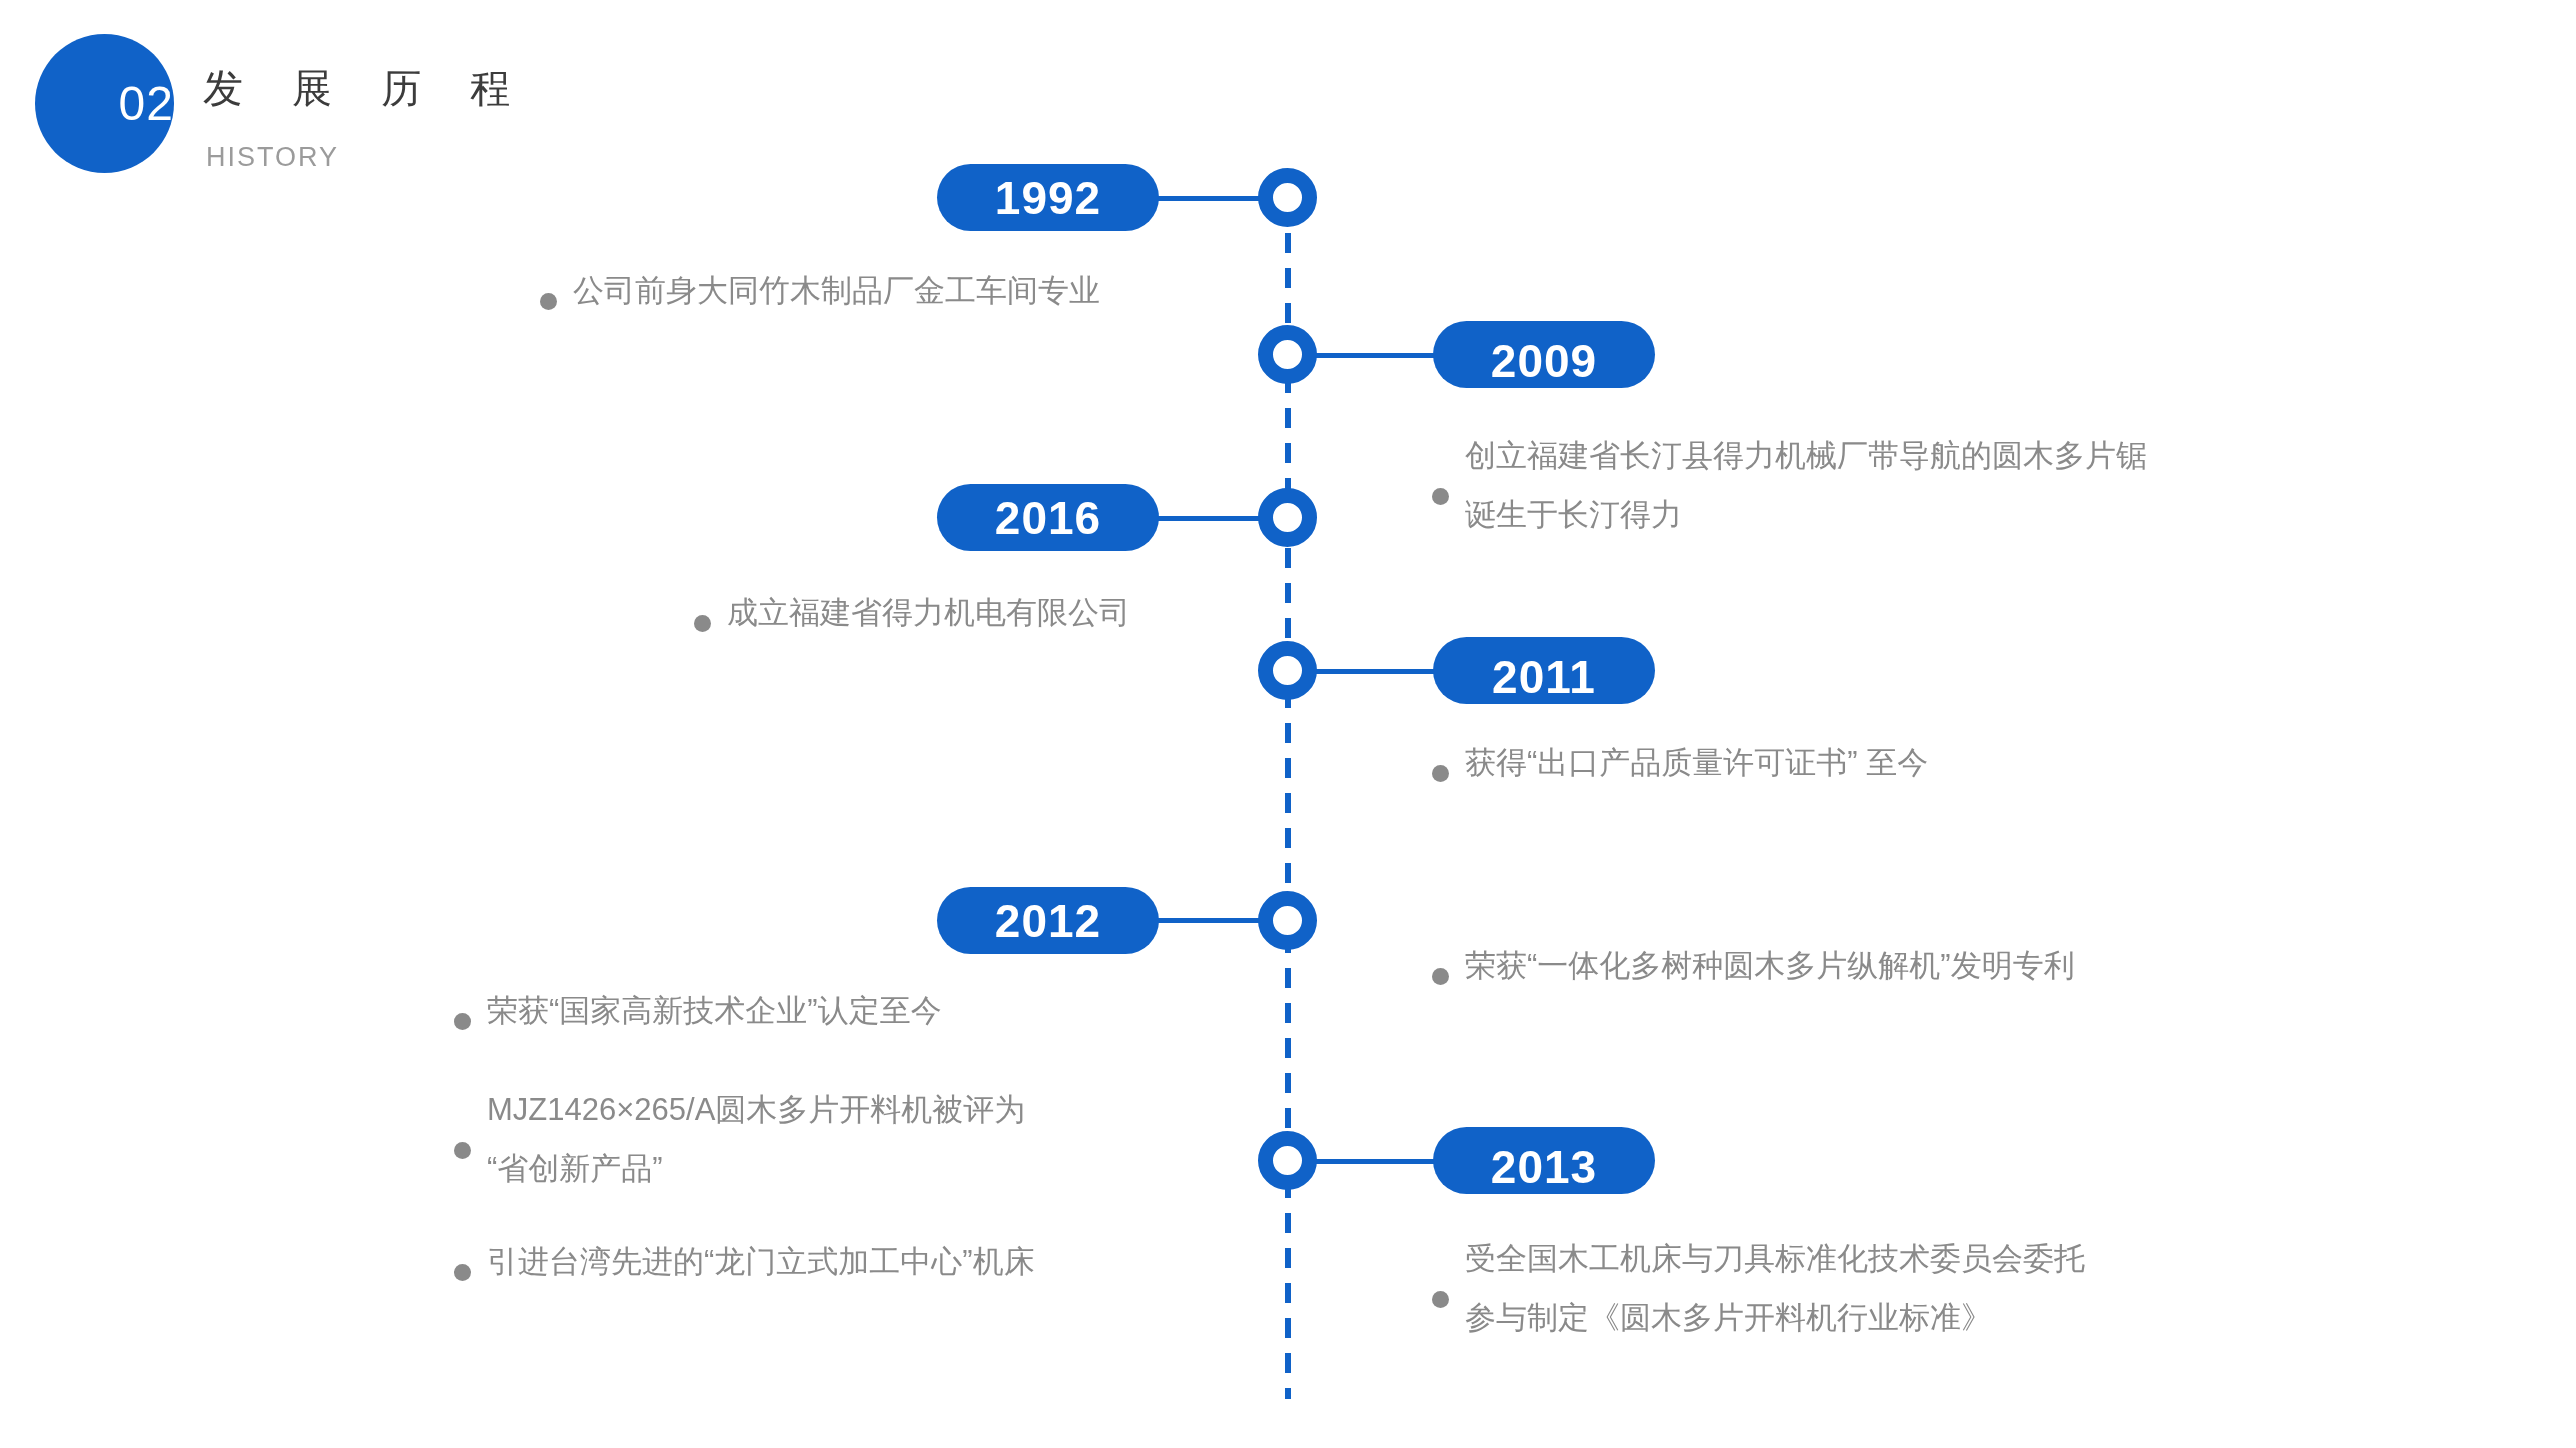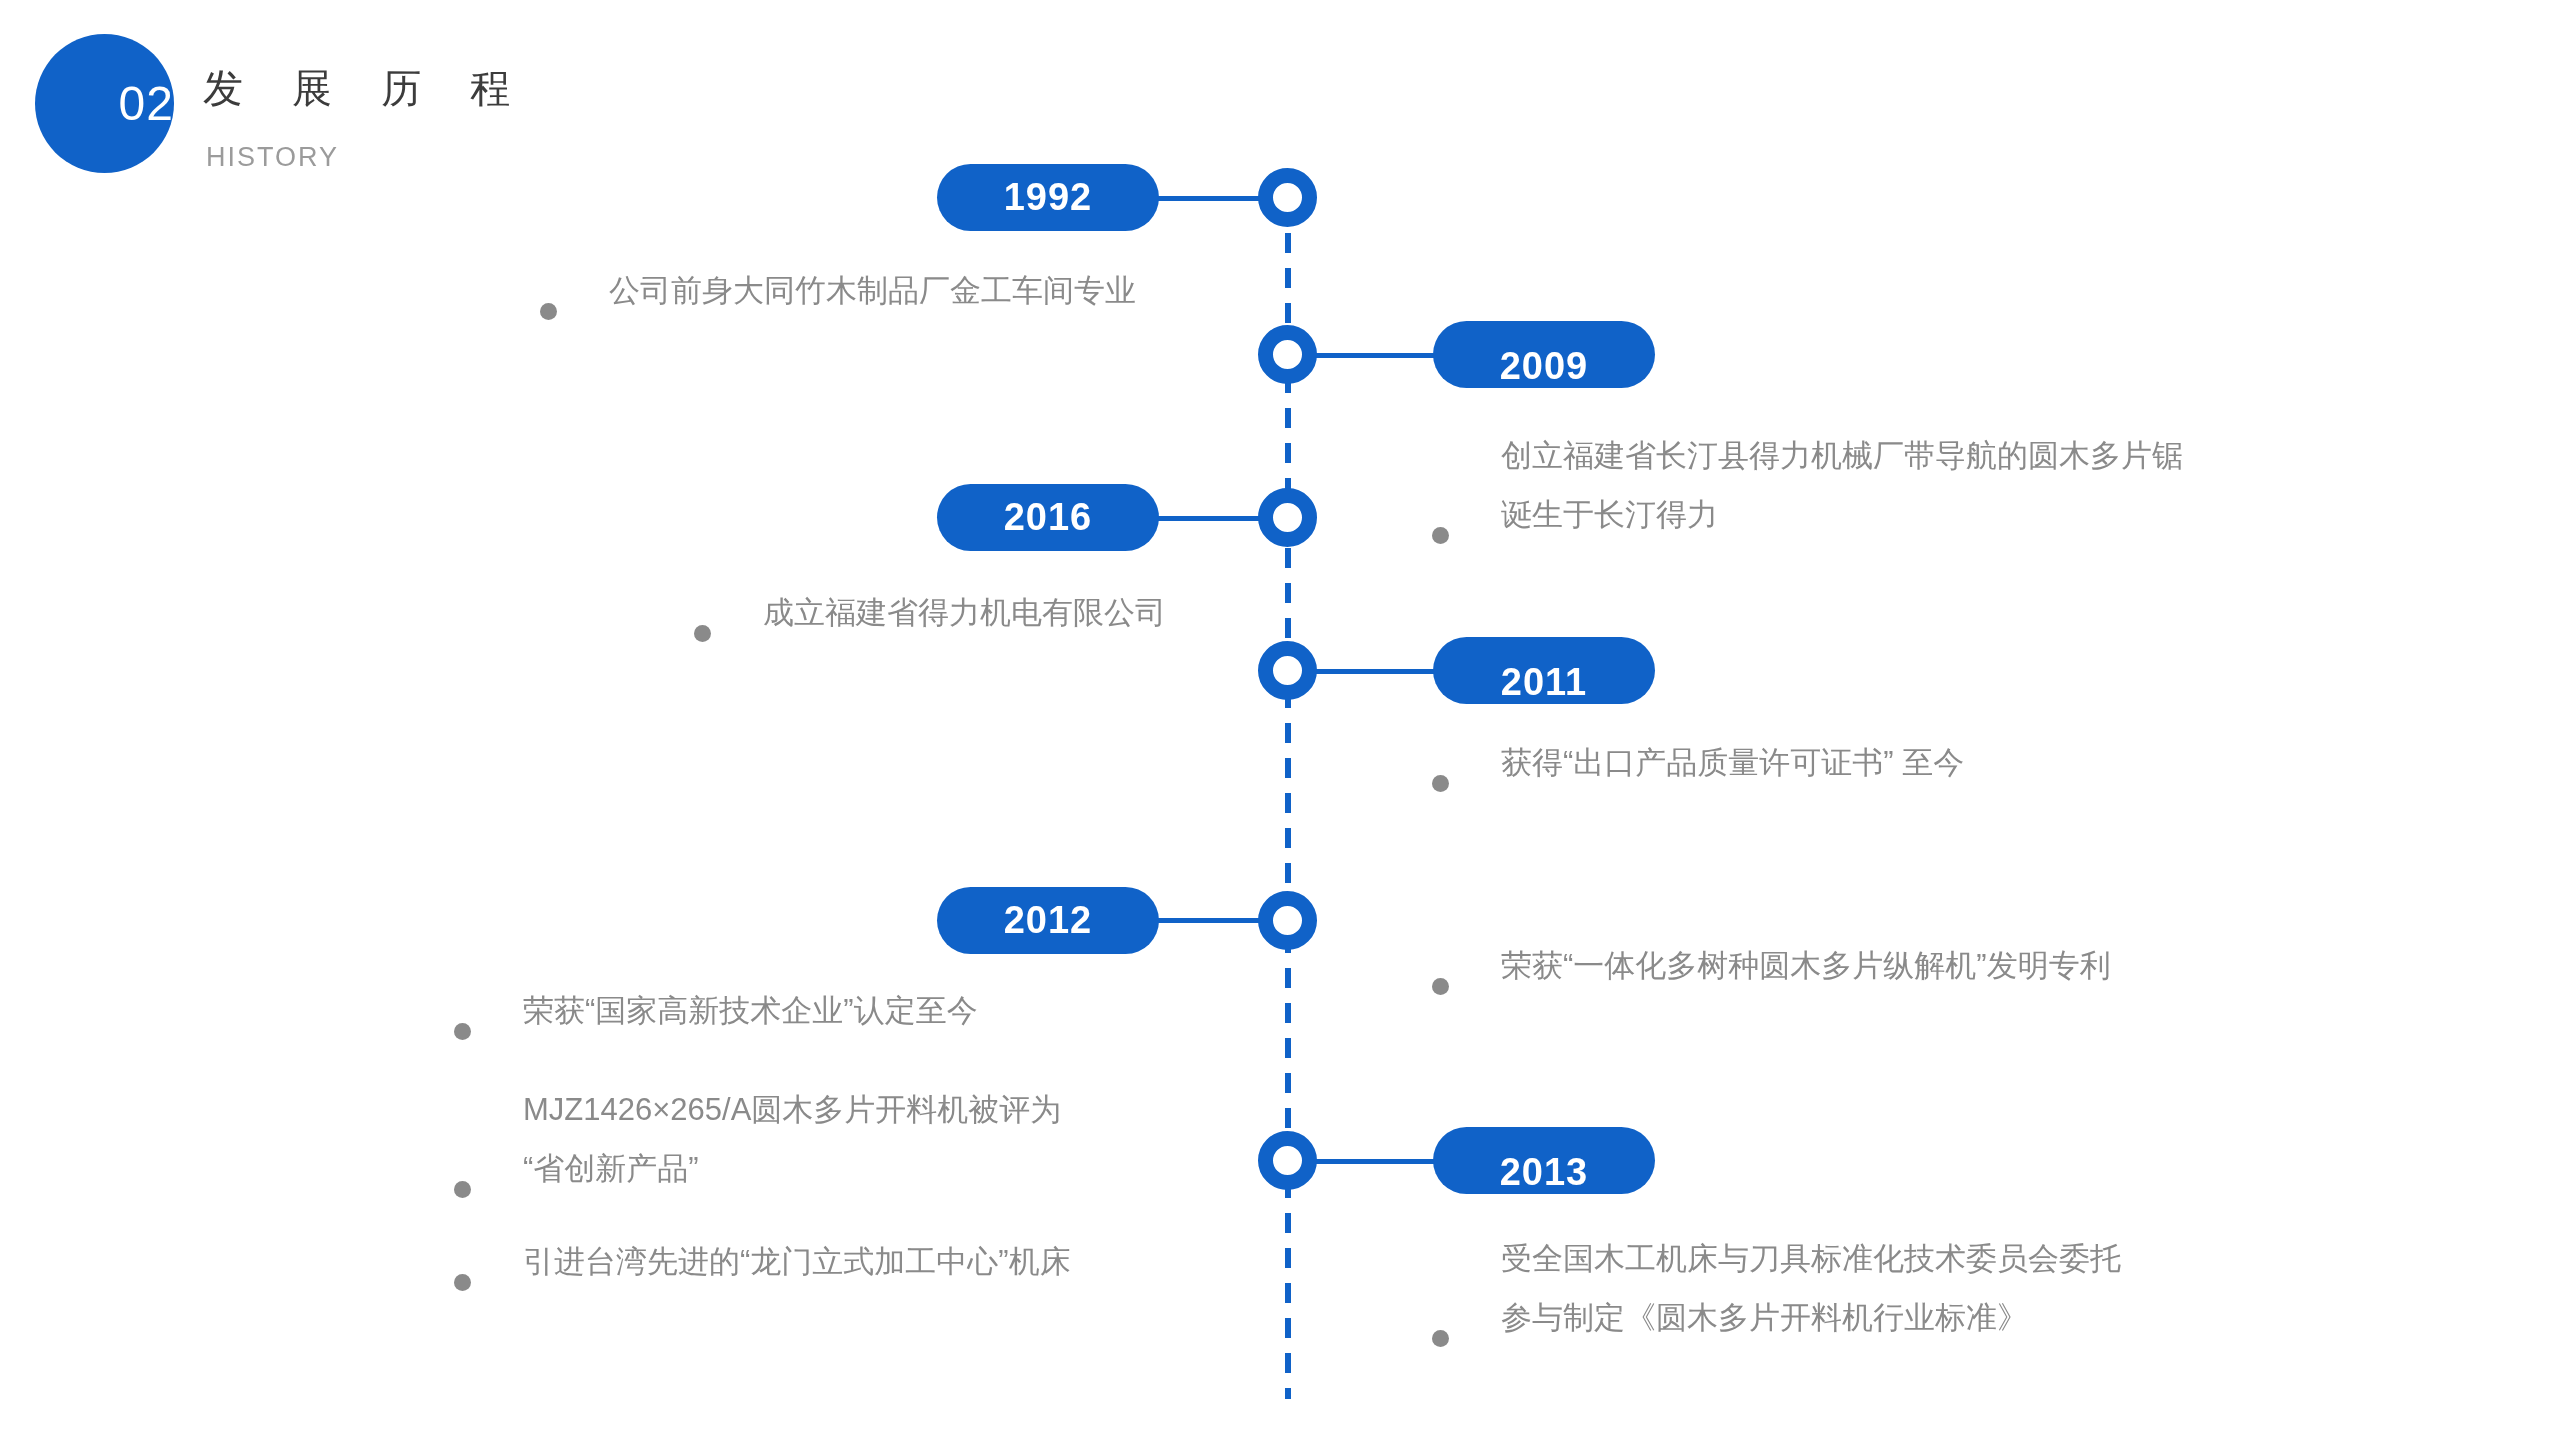--- a/index.html
+++ b/index.html
@@ -52,25 +52,25 @@
   }
   .connector.left{left:1149px;width:139px;}
   .connector.right{left:1288px;width:149px;}
   .pill{
     position:absolute;width:222px;height:67px;border-radius:34px;
     background:var(--accent);z-index:3;
     display:flex;align-items:center;justify-content:center;
   }
   .pill.left{left:937px;}
   .pill.right{left:1433px;align-items:flex-end;}
-  .pill span{color:#ffffff;font-size:38px;font-weight:700;letter-spacing:1px;}
+  .pill span{color:#ffffff;font-size:46px;font-weight:700;letter-spacing:1px;}
 
   
   .bullet{
-    position:absolute;display:flex;align-items:flex-end;z-index:2;gap:36px;
+    position:absolute;display:flex;align-items:center;z-index:2;
   }
   .dot{
     width:17px;height:17px;border-radius:50%;background:var(--gray);
     flex-shrink:0;margin-top:22px;margin-right:16px;
   }
   .btxt{font-size:31px;color:var(--gray);line-height:59px;}
   .btxt div{white-space:nowrap;}
 </style>
 </head>
 <body>

